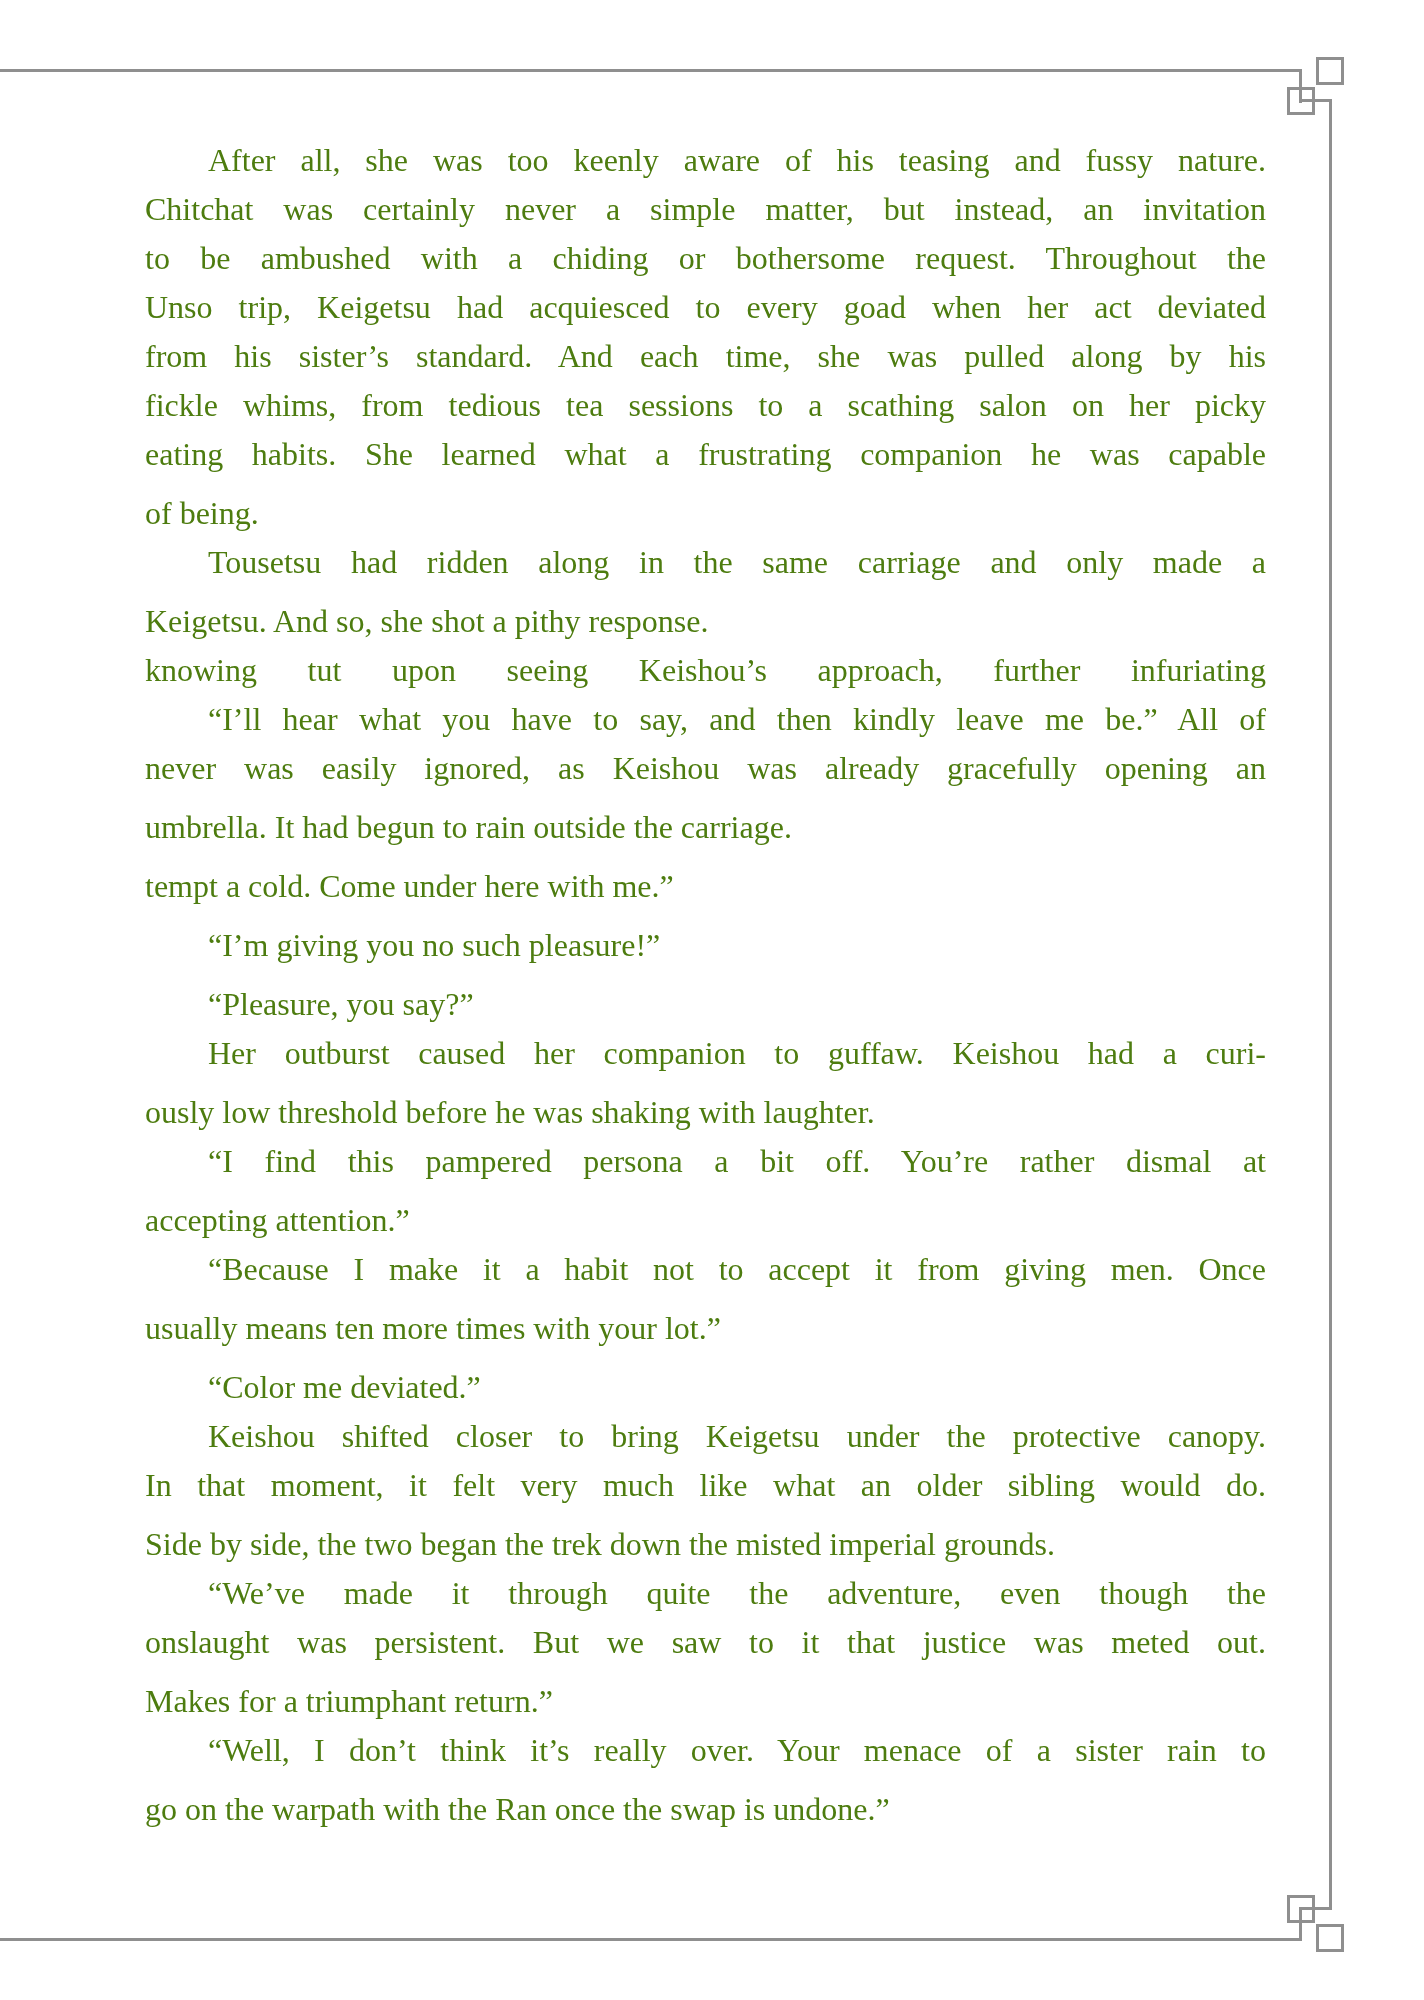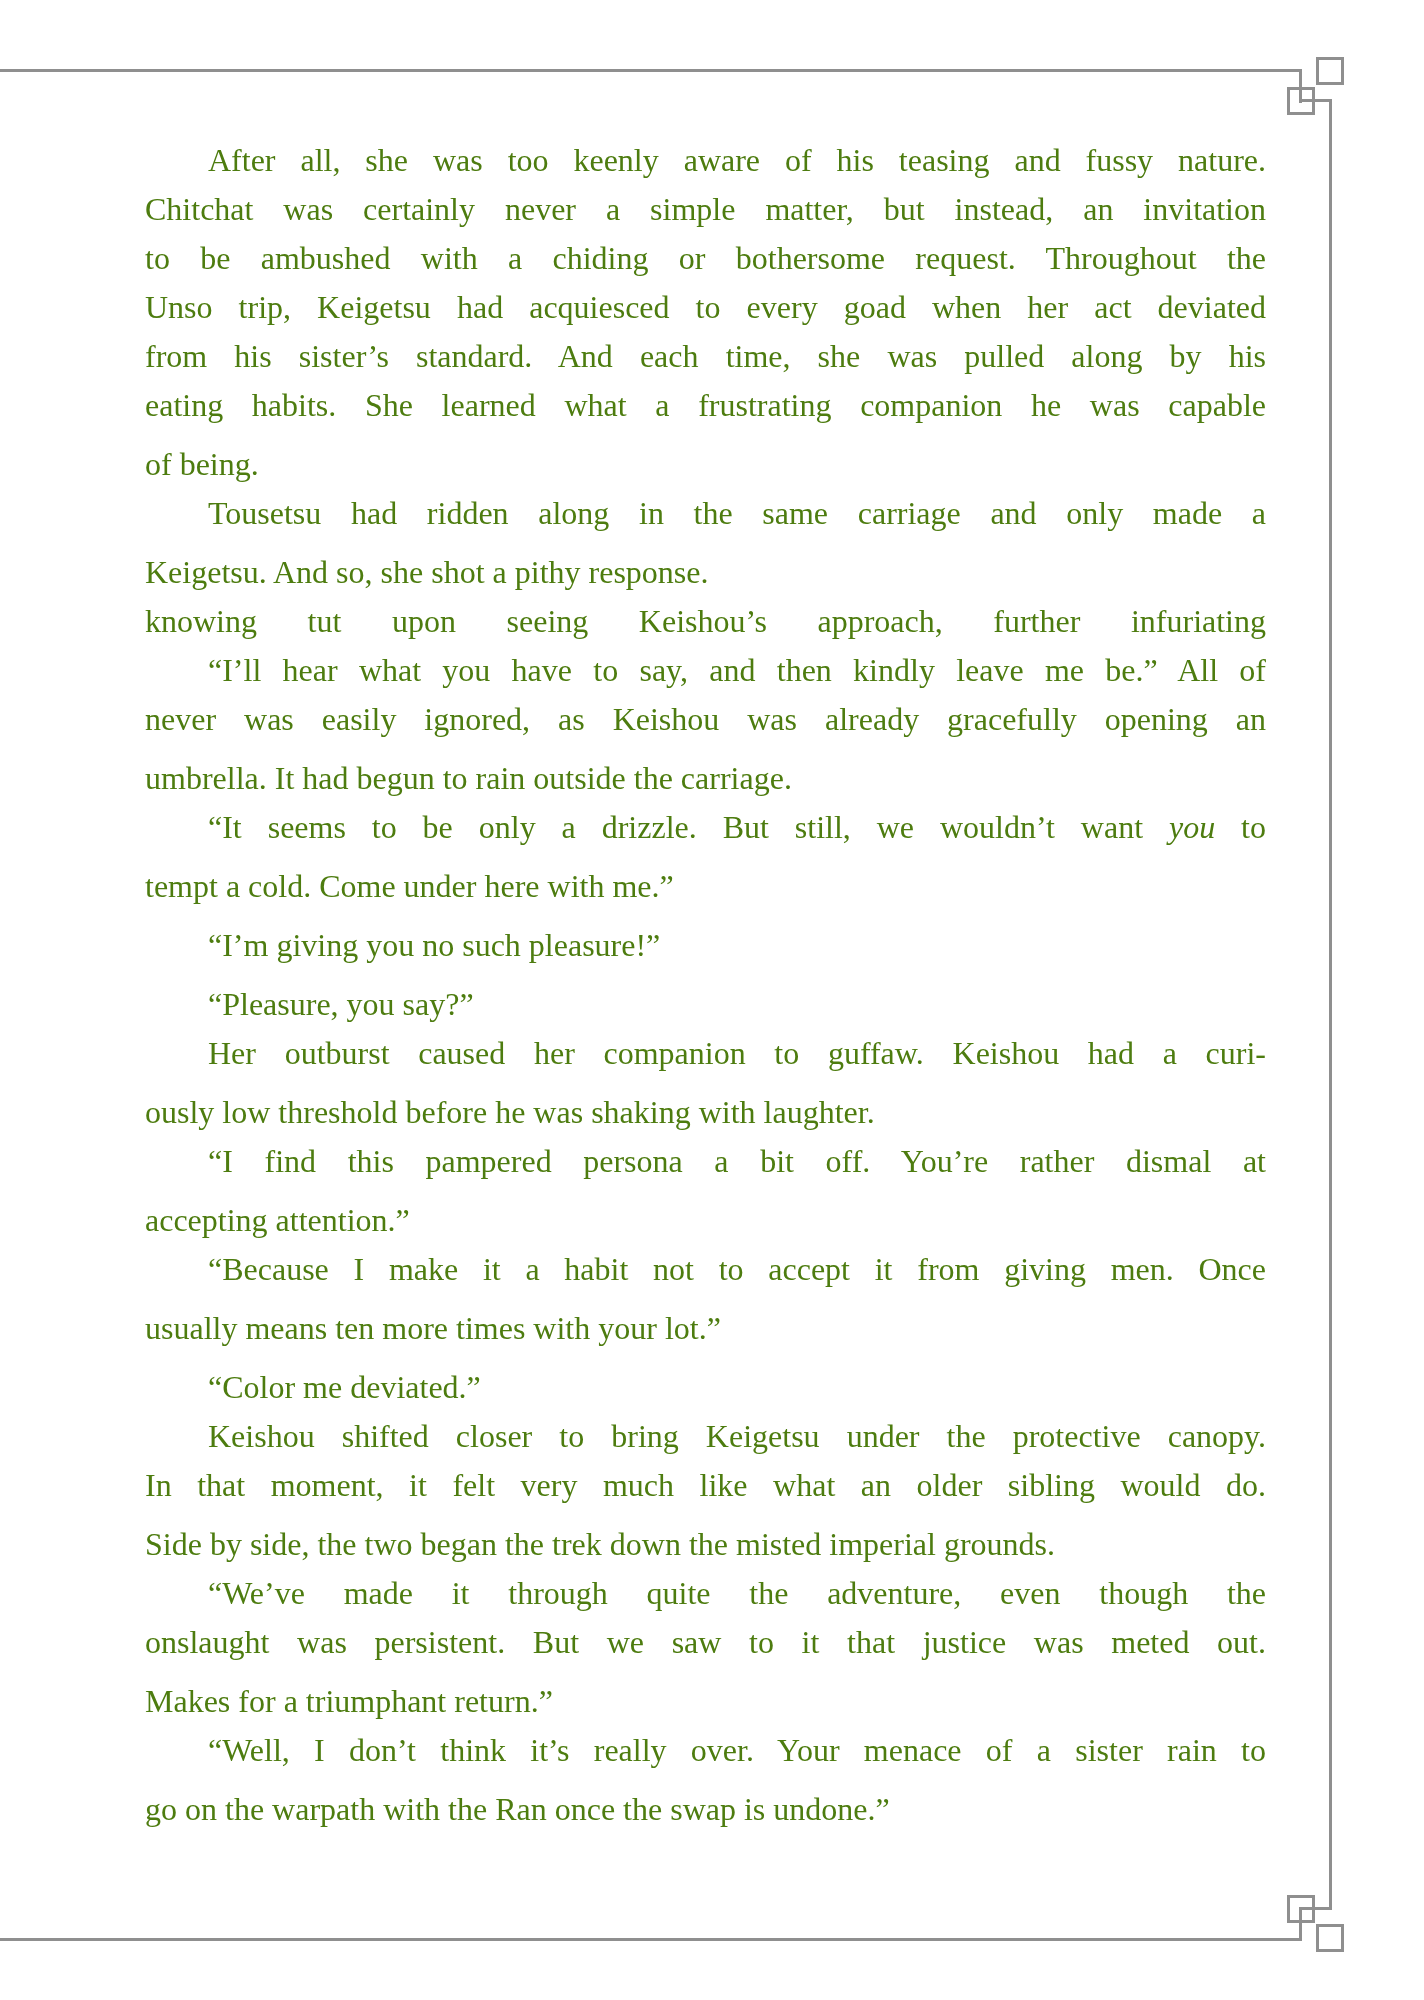--- a/index.html
+++ b/index.html
@@ -60,32 +60,32 @@
   <div class="orn" style="left:0; top:1938px; width:1302px; height:3px;"></div>
   <div class="orn-square" style="left:1287px; top:1895px;"></div>
   <div class="orn-square" style="left:1316px; top:1924px;"></div>
 
   <div class="text-block" id="text-block">
       <div class="text-line first">After all, she was too keenly aware of his teasing and fussy nature.</div>
       <div class="text-line">Chitchat was certainly never a simple matter, but instead, an invitation</div>
       <div class="text-line">to be ambushed with a chiding or bothersome request. Throughout the</div>
       <div class="text-line">Unso trip, Keigetsu had acquiesced to every goad when her act deviated</div>
       <div class="text-line">from his sister’s standard. And each time, she was pulled along by his</div>
+      <div class="text-line">fickle whims, from tedious tea sessions to a scathing salon on her picky</div>
       <div class="text-line">eating habits. She learned what a frustrating companion he was capable</div>
       <div class="text-line last">of being.</div>
       <div class="paragraph"></div>
       <div class="text-line first">Tousetsu had ridden along in the same carriage and only made a</div>
       <div class="text-line last">Keigetsu. And so, she shot a pithy response.</div>
       <div class="text-line">knowing tut upon seeing Keishou’s approach, further infuriating</div>
       <div class="paragraph"></div>
       <div class="text-line first">“I’ll hear what you have to say, and then kindly leave me be.” All of</div>
       <div class="text-line">never was easily ignored, as Keishou was already gracefully opening an</div>
       <div class="text-line last">umbrella. It had begun to rain outside the carriage.</div>
       <div class="paragraph"></div>
-      <div class="text-line first">“It seems to be only a drizzle. But still, we wouldn’t want <i>you</i> to</div>
       <div class="text-line last">tempt a cold. Come under here with me.”</div>
       <div class="paragraph"></div>
       <div class="text-line first last">“I’m giving you no such pleasure!”</div>
       <div class="paragraph"></div>
       <div class="text-line first last">“Pleasure, you say?”</div>
       <div class="paragraph"></div>
       <div class="text-line first">Her outburst caused her companion to guffaw. Keishou had a curi-</div>
       <div class="text-line last">ously low threshold before he was shaking with laughter.</div>
       <div class="paragraph"></div>
       <div class="text-line first">“I find this pampered persona a bit off. You’re rather dismal at</div>

